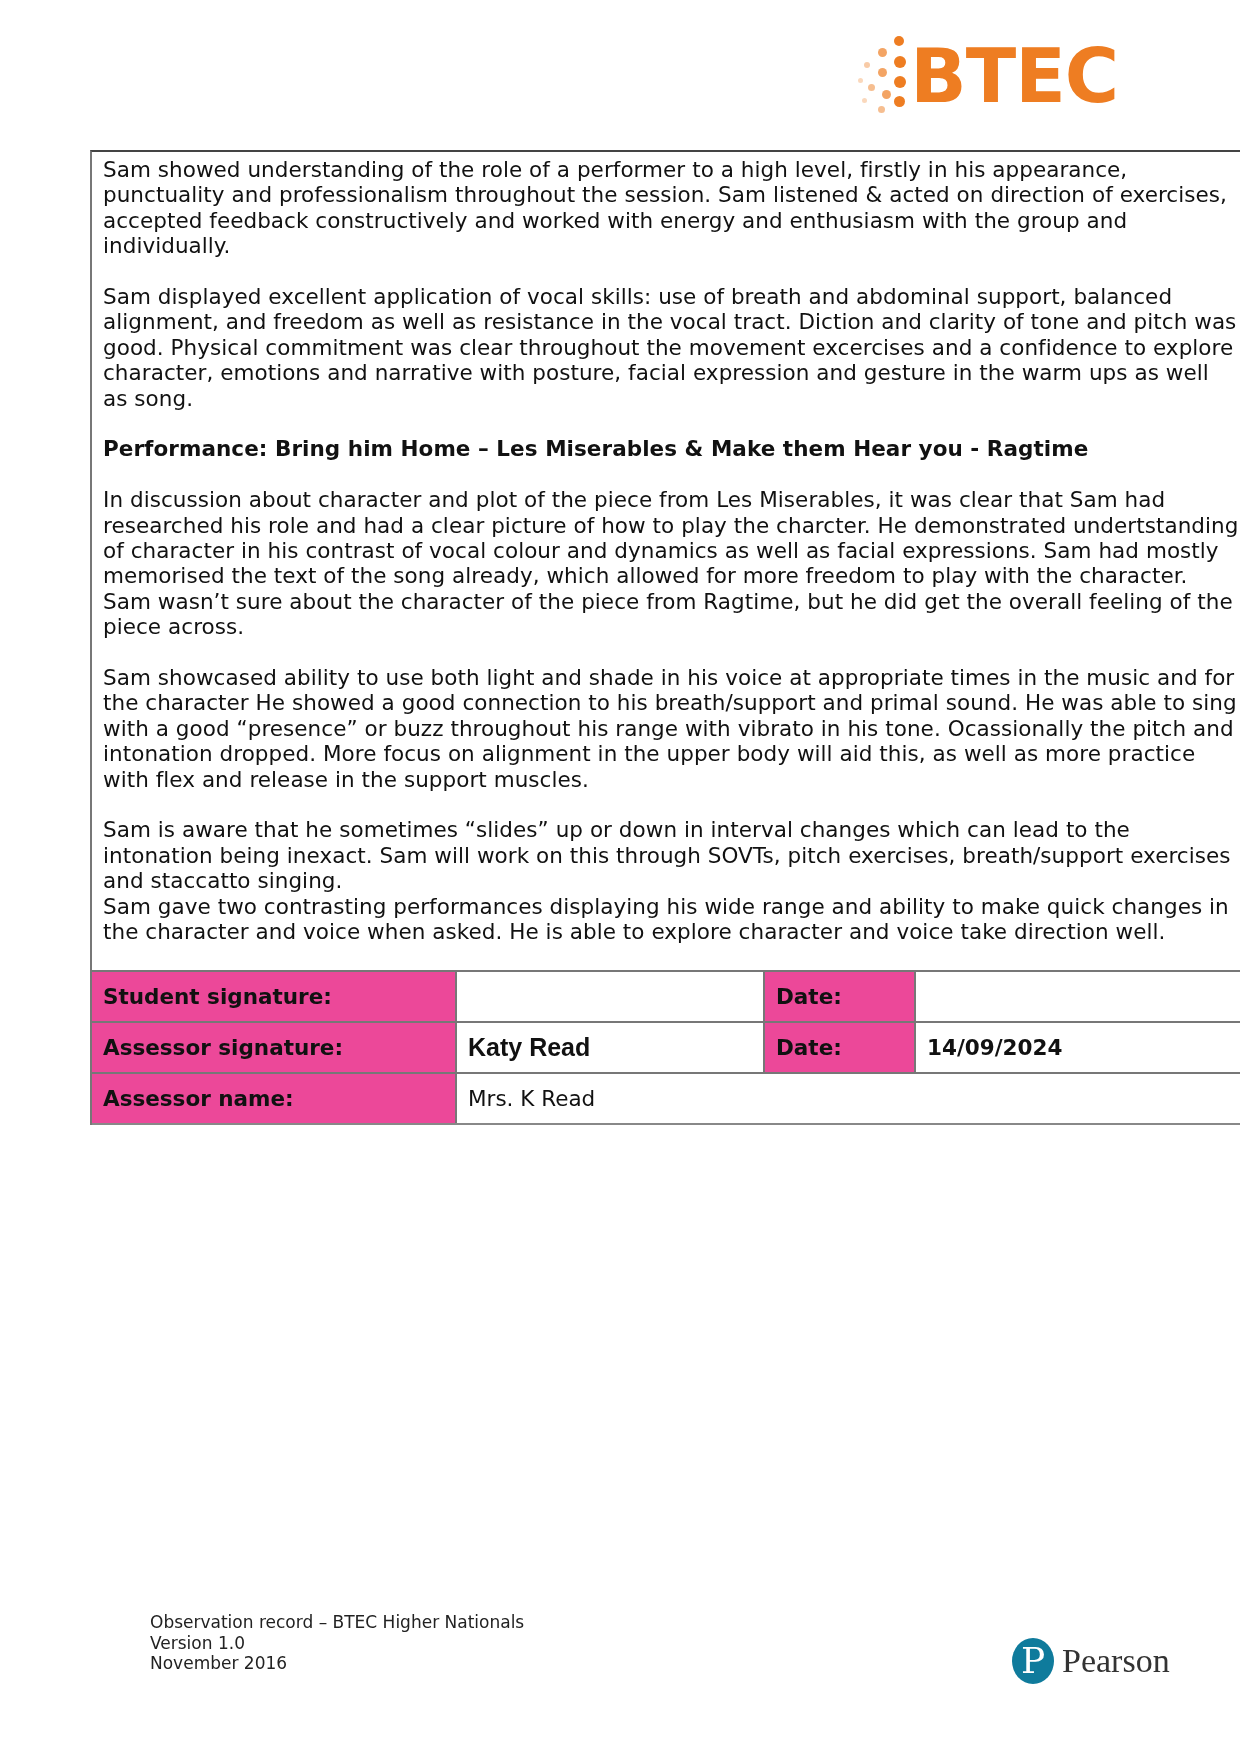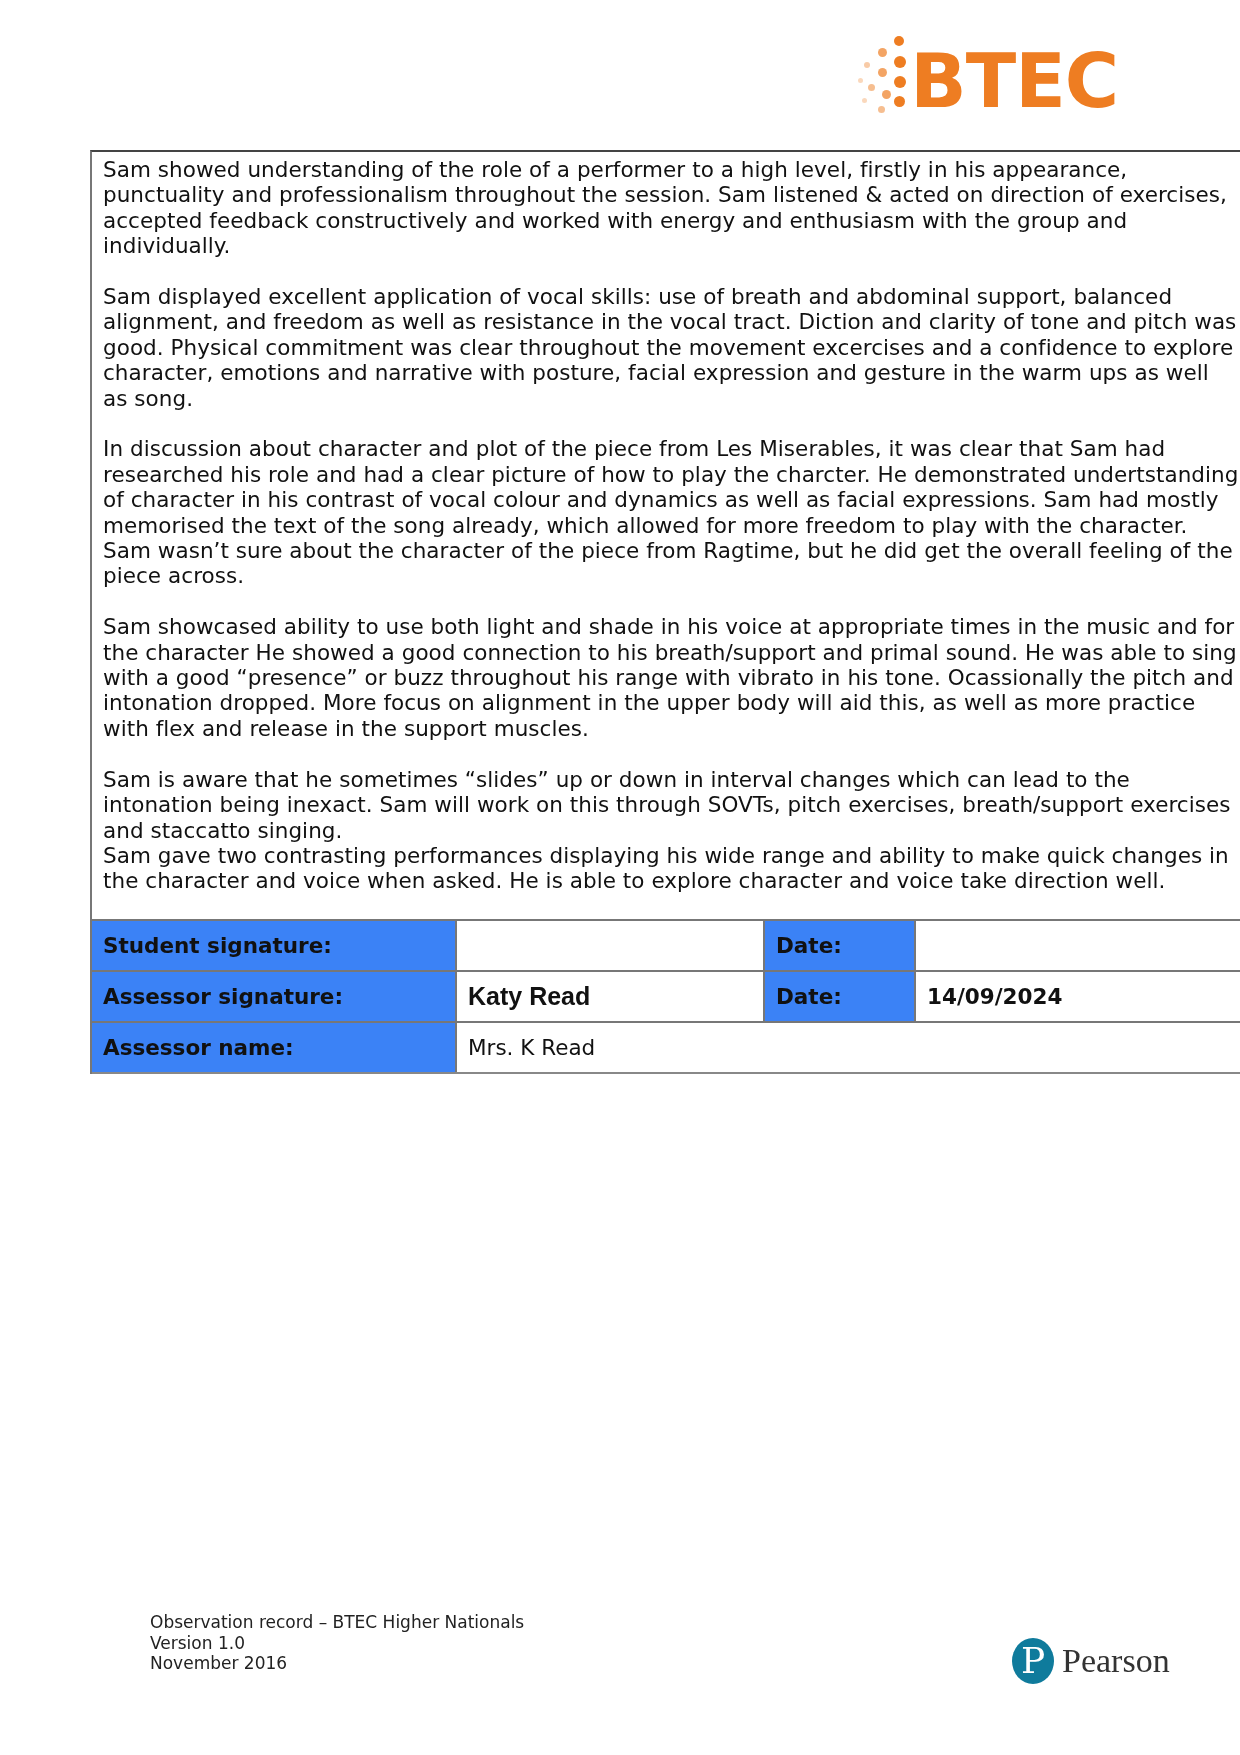--- a/index.html
+++ b/index.html
@@ -2,21 +2,21 @@
 <html><head>
 <meta charset="utf-8">
 <style>
   html, body { margin: 0; padding: 0; background: #ffffff; }
   body {
     width: 1240px; height: 1755px; position: relative; overflow: hidden;
     font-family: "DejaVu Sans", sans-serif; color: #111;
   }
   .btec-logo {
     position: absolute; left: 858px; top: 34px; width: 260px; height: 84px;
-    display: flex; align-items: flex-end;
+    display: flex; align-items: center;
   }
   .btec-dots { position: relative; width: 52px; height: 84px; }
   .btec-dots span {
     position: absolute; border-radius: 50%; background: #ee7d22;
   }
   .btec-word {
     font-family: "DejaVu Sans", sans-serif; font-weight: bold;
     font-size: 74px; color: #ee7d22; letter-spacing: -1px; line-height: 1;
     margin-left: 2px;
   }
@@ -34,21 +34,21 @@
   .sig-table {
     width: 100%; border-collapse: collapse; table-layout: fixed;
     font-size: 21.5px;
   }
   .sig-table td {
     border-top: 2px solid #777; border-left: 2px solid #777; height: 49px;
     padding: 0 0 0 11px; vertical-align: middle;
   }
   .sig-table tr:last-child td { border-bottom: 2px solid #888; }
   .sig-table td:first-child { border-left: none; }
-  .sig-table td.lbl { background: #3b82f6; font-weight: bold; }
+  .sig-table td.lbl { background: #ec4899; font-weight: bold; }
   .sig-table td.sig-script { font-family: "Liberation Sans", sans-serif; font-weight: bold; font-size: 25px; }
   .sig-table td.bold { font-weight: bold; }
   .footer-text {
     position: absolute; left: 150px; top: 1612px; font-size: 17px; line-height: 20.5px; color: #222;
   }
   .pearson-logo {
     position: absolute; left: 1012px; top: 1638px; display: flex; align-items: center;
   }
   .pearson-mark {
     width: 42px; height: 46px; border-radius: 50%; background: #0f7b9c;
@@ -77,20 +77,21 @@
     <span style="left:4px;top:64px;width:5px;height:5px;opacity:.3"></span>
     <span style="left:20px;top:72px;width:7px;height:7px;opacity:.5"></span>
   </div>
   <span class="btec-word">BTEC</span>
 </div>
 
 <div class="obs-box">
   <div class="obs-text">
     <p>Sam showed understanding of the role of a performer to a high level, firstly in his appearance, punctuality and professionalism throughout the session. Sam listened &amp; acted on direction of exercises, accepted feedback constructively and worked with energy and enthusiasm with the group and individually.</p>
     <p>Sam displayed excellent application of vocal skills: use of breath and abdominal support, balanced alignment, and freedom as well as resistance in the vocal tract. Diction and clarity of tone and pitch was good. Physical commitment was clear throughout the movement excercises and a confidence to explore character, emotions and narrative with posture, facial expression and gesture in the warm ups as well as song.</p>
+    <p class="heading">Performance: Bring him Home – Les Miserables &amp; Make them Hear you - Ragtime</p>
     <p>In discussion about character and plot of the piece from Les Miserables, it was clear that Sam had researched his role and had a clear picture of how to play the charcter. He demonstrated undertstanding of character in his contrast of vocal colour and dynamics as well as facial expressions. Sam had mostly memorised the text of the song already, which allowed for more freedom to play with the character. Sam wasn’t sure about the character of the piece from Ragtime, but he did get the overall feeling of the piece across.</p>
     <p>Sam showcased ability to use both light and shade in his voice at appropriate times in the music and for the character He showed a good connection to his breath/support and primal sound. He was able to sing with a good “presence” or buzz throughout his range with vibrato in his tone. Ocassionally the pitch and intonation dropped. More focus on alignment in the upper body will aid this, as well as more practice with flex and release in the support muscles.</p>
     <p style="margin-bottom:0">Sam is aware that he sometimes “slides” up or down in interval changes which can lead to the intonation being inexact. Sam will work on this through SOVTs, pitch exercises, breath/support exercises and staccatto singing.</p>
     <p>Sam gave two contrasting performances displaying his wide range and  ability to make quick changes in the character and voice when asked. He is able to explore character and voice take direction well.</p>
   </div>
 
   <table class="sig-table">
     <colgroup>
       <col style="width:364px">
         <col style="width:308px">

